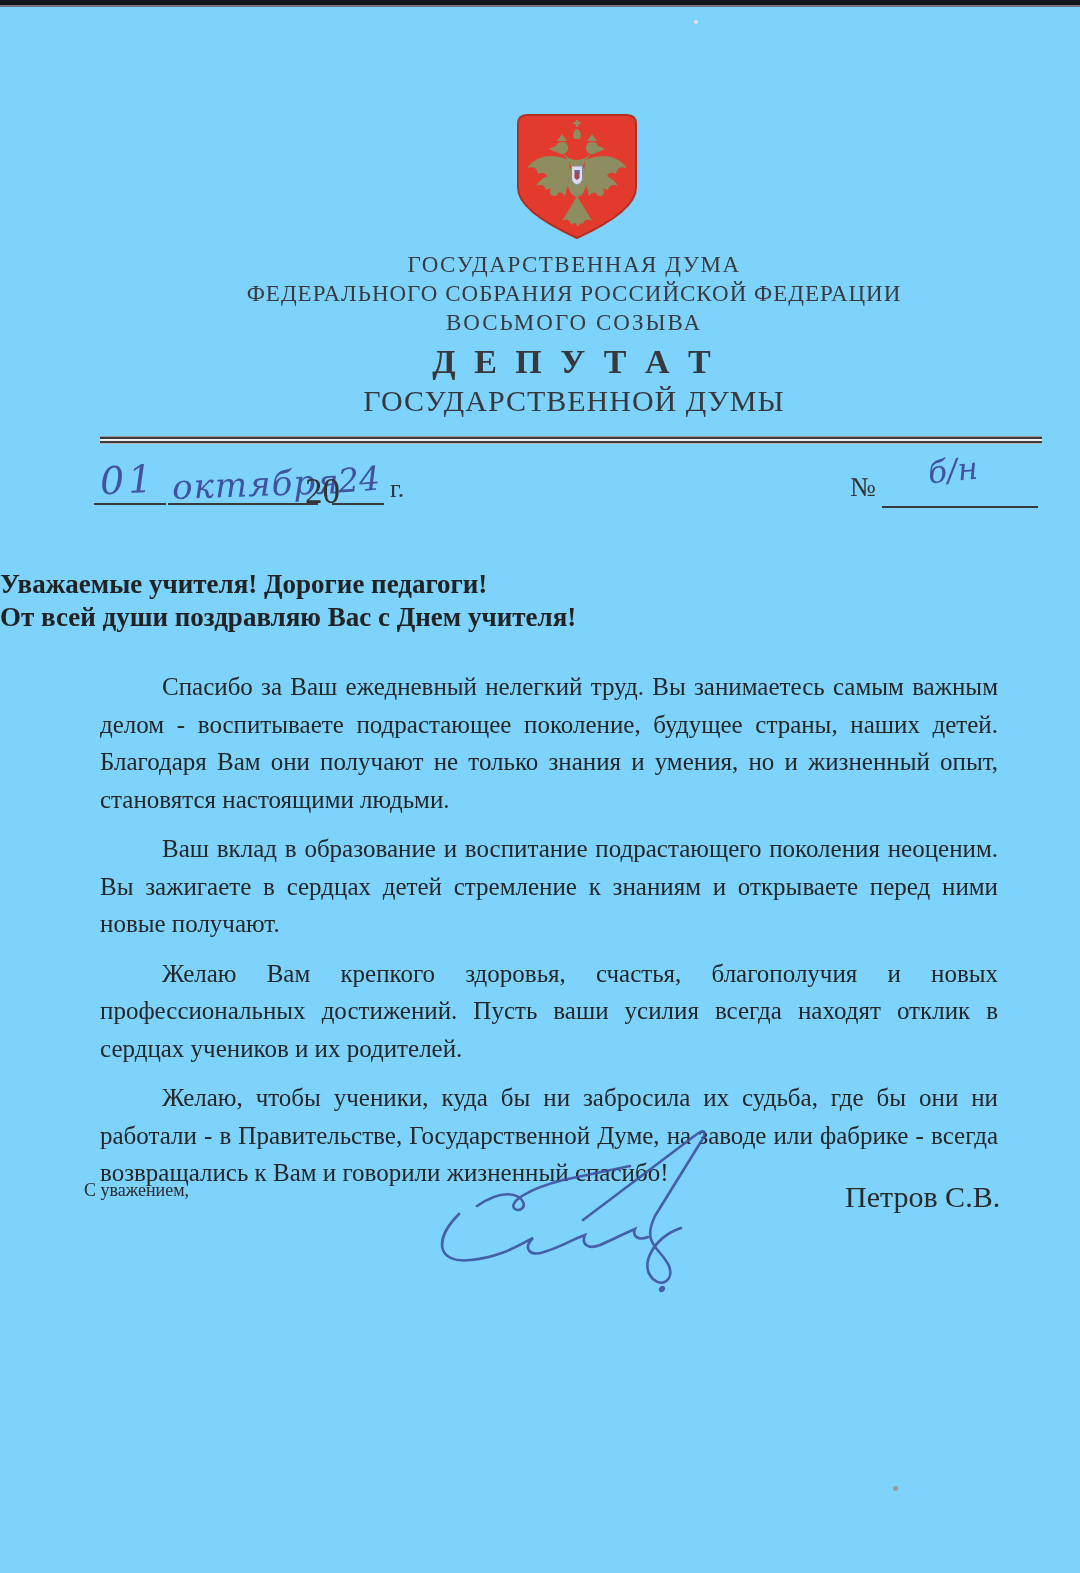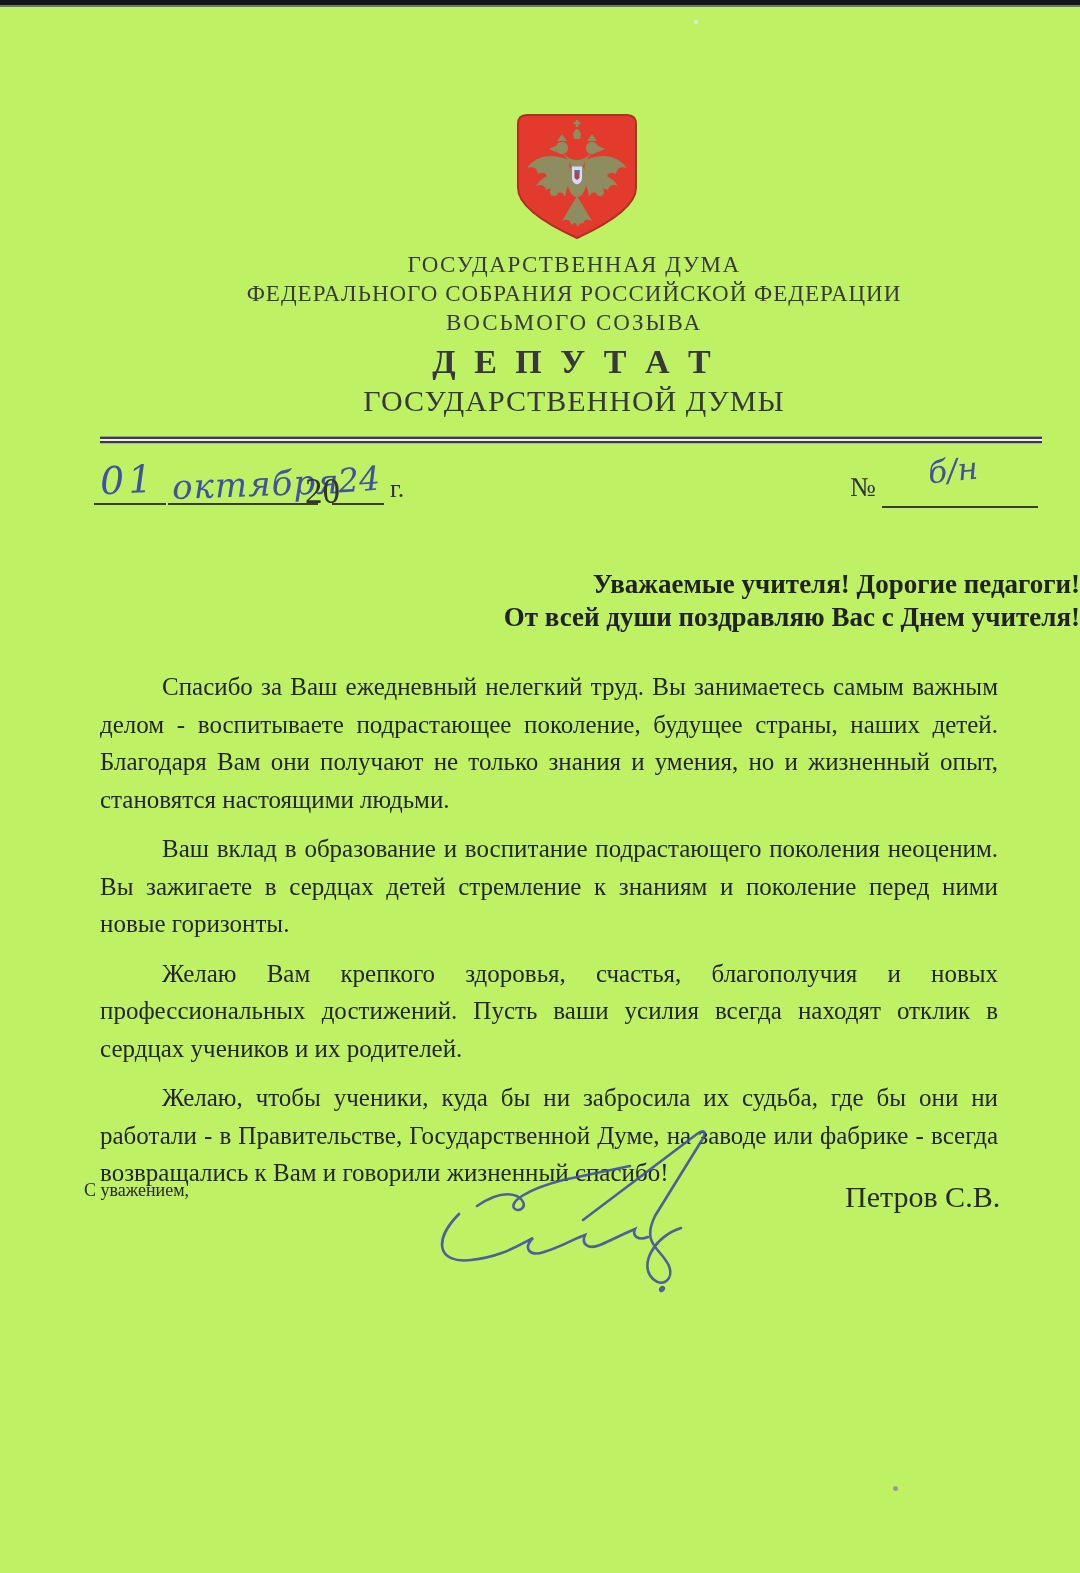--- a/index.html
+++ b/index.html
@@ -1,16 +1,16 @@
 <!DOCTYPE html>
 <html style="--ink: #41529f; --shield: #e23a2c; --eagle: #8d8d60; --topbar: #14151a;"><head>
 <meta charset="utf-8">
 <style>
   html,body{margin:0;padding:0;background:#fff;}
-  .page{position:relative;width:1080px;height:1573px;background:#bef264;overflow:hidden;
+  .page{position:relative;width:1080px;height:1573px;background:#7dd3fc;overflow:hidden;
         font-family:"Liberation Serif", serif;color:#2b2b2b;}
   .topbar{position:absolute;left:0;top:0;width:1080px;height:7px;
           background:linear-gradient(var(--topbar,#14151a) 0 5px,#73737b 5px 7px);}
   
   .lh{position:absolute;left:34px;top:0;width:1080px;text-align:center;}
   .emblem{position:absolute;left:515px;top:112px;width:124px;height:130px;}
   .org1{position:absolute;top:252px;width:100%;font-size:23px;letter-spacing:1.5px;color:#3a3a3e;}
   .org2{position:absolute;top:281px;width:100%;font-size:23px;letter-spacing:1px;color:#3a3a3e;}
   .org3{position:absolute;top:310px;width:100%;font-size:23px;letter-spacing:2px;color:#3a3a3e;}
   .dep {position:absolute;top:343px;width:100%;font-size:34px;font-weight:bold;letter-spacing:5px;color:#37373c;}
@@ -24,21 +24,21 @@
   .ul1{position:absolute;left:94px;top:503px;width:72px;border-bottom:2px solid #3a3a3a;}
   .ul2{position:absolute;left:168px;top:503px;width:150px;border-bottom:2px solid #3a3a3a;}
   .yr-pre{position:absolute;left:305px;top:472px;font-size:35px;color:#333;}
   .hw-yr{position:absolute;left:338px;top:460px;font-size:33px;transform:rotate(-4deg);}
   .ul3{position:absolute;left:332px;top:503px;width:52px;border-bottom:2px solid #3a3a3a;}
   .yr-unit{position:absolute;left:390px;top:474px;font-size:26px;color:#333;}
   .nosign{position:absolute;left:850px;top:472px;font-size:27px;color:#333;}
   .hw-num{position:absolute;left:928px;top:452px;font-size:31px;transform:rotate(-6deg);}
   .ul4{position:absolute;left:882px;top:506px;width:156px;border-bottom:2px solid #3a3a3a;}
   
-  .salut{position:absolute;left:0;top:568px;width:1080px;text-align:right;
+  .salut{position:absolute;left:0;top:568px;width:1080px;text-align:left;
          font-weight:bold;font-size:27px;line-height:33px;color:#222;}
   .body{position:absolute;left:88px;top:656px;width:922px;font-size:25px;line-height:37.5px;
         text-align:justify;color:#262626;}
   .body p{margin:12px;text-indent:62px;}
   
   .closing{position:absolute;left:84px;top:1180px;font-size:18px;color:#2a2a2a;}
   .signame{position:absolute;left:845px;top:1180px;font-size:30px;color:#2a2a2a;font-family:Liberation Serif, serif;}
   .sig{position:absolute;left:425px;top:1118px;width:340px;height:185px;}
   .speck1{position:absolute;left:893px;top:1486px;width:5px;height:5px;border-radius:50%;background:#9a9a9a;}
   .speck2{position:absolute;left:694px;top:20px;width:4px;height:4px;border-radius:50%;background:#e4e4e8;}
@@ -100,21 +100,21 @@
   <span class="hw-num ink">б/н</span>
   <span class="ul4"></span>
 
   <div class="salut">
     <div>Уважаемые учителя! Дорогие педагоги!</div>
     <div>От всей души поздравляю Вас с Днем учителя!</div>
   </div>
 
   <div class="body">
       <p>Спасибо за Ваш ежедневный нелегкий труд. Вы занимаетесь самым важным делом - воспитываете подрастающее поколение, будущее страны, наших детей. Благодаря Вам они получают не только знания и умения, но и жизненный опыт, становятся настоящими людьми.</p>
-      <p>Ваш вклад в образование и воспитание подрастающего поколения неоценим. Вы зажигаете в сердцах детей стремление к знаниям и поколение перед ними новые горизонты.</p>
+      <p>Ваш вклад в образование и воспитание подрастающего поколения неоценим. Вы зажигаете в сердцах детей стремление к знаниям и открываете перед ними новые получают.</p>
       <p>Желаю Вам крепкого здоровья, счастья, благополучия и новых профессиональных достижений. Пусть ваши усилия всегда находят отклик в сердцах учеников и их родителей.</p>
       <p>Желаю, чтобы ученики, куда бы ни забросила их судьба, где бы они ни работали - в Правительстве, Государственной Думе, на заводе или фабрике - всегда возвращались к Вам и говорили жизненный спасибо!</p>
     </div>
 
   <div class="closing">С уважением,</div>
   <div class="signame">Петров С.В.</div>
 
   <svg class="sig" viewBox="0 0 340 185">
     <g fill="none" style="stroke:var(--ink,#41529f)" stroke-width="2.6" stroke-linecap="round" opacity="0.9">
       <path d="M52,88 C78,70 94,76 98,84 C101,90 93,95 89,90 C85,84 100,72 138,62 L205,48"></path>

